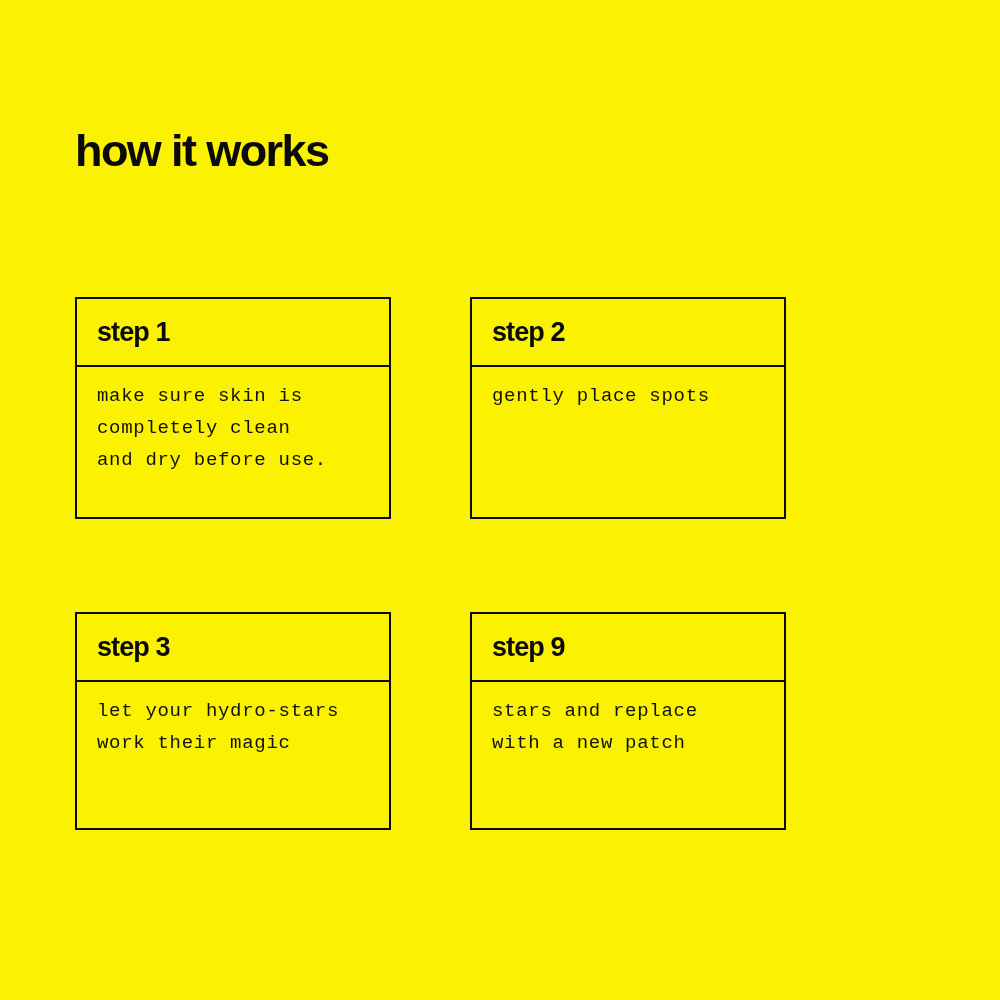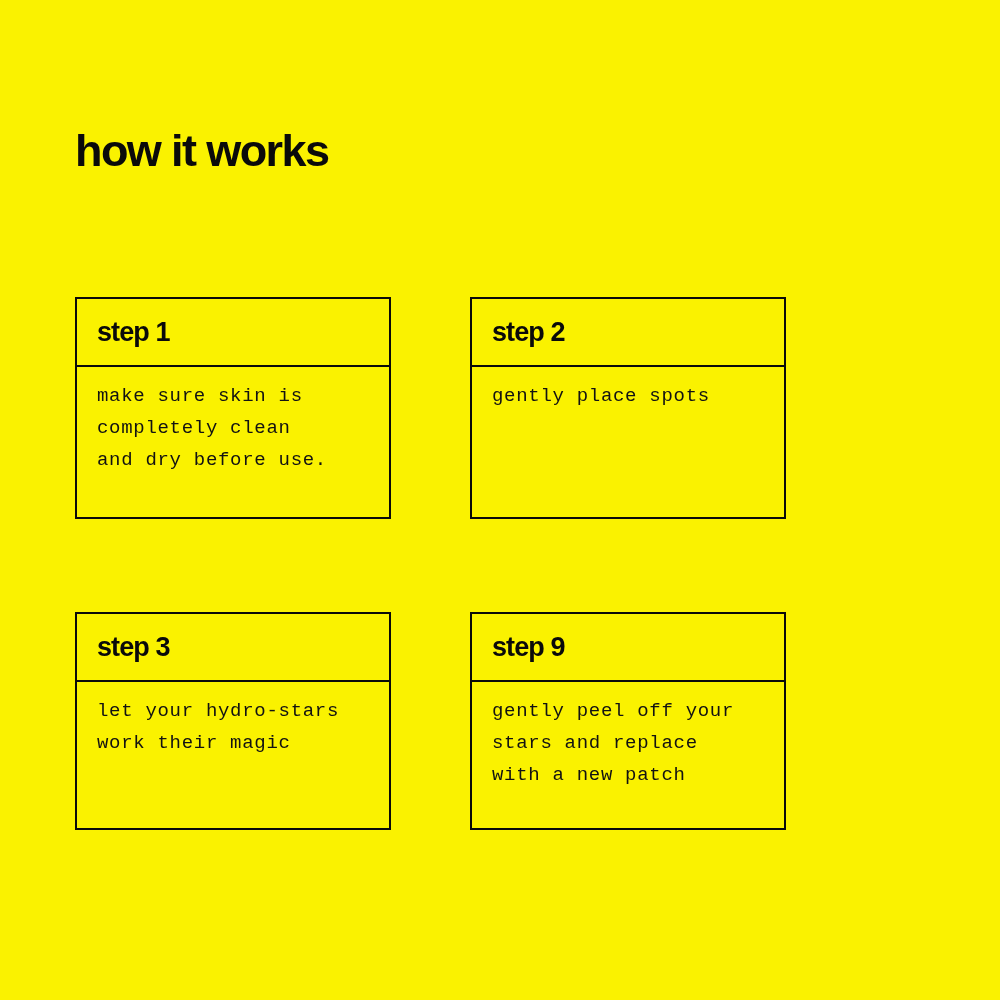--- a/index.html
+++ b/index.html
@@ -129,20 +129,19 @@
         <div class="step-line">let your hydro-stars</div>
         <div class="step-line">work their magic</div>
       </div>
     </div>
 
     <div class="step-card">
       <div class="step-card-header">
         <span class="step-card-title">step 9</span>
       </div>
       <div class="step-card-body">
-        <div class="step-line">gently peel off your</div>
         <div class="step-line">stars and replace</div>
         <div class="step-line">with a new patch</div>
       </div>
     </div>
 
   </div>
 </div>
 
 </body></html>

